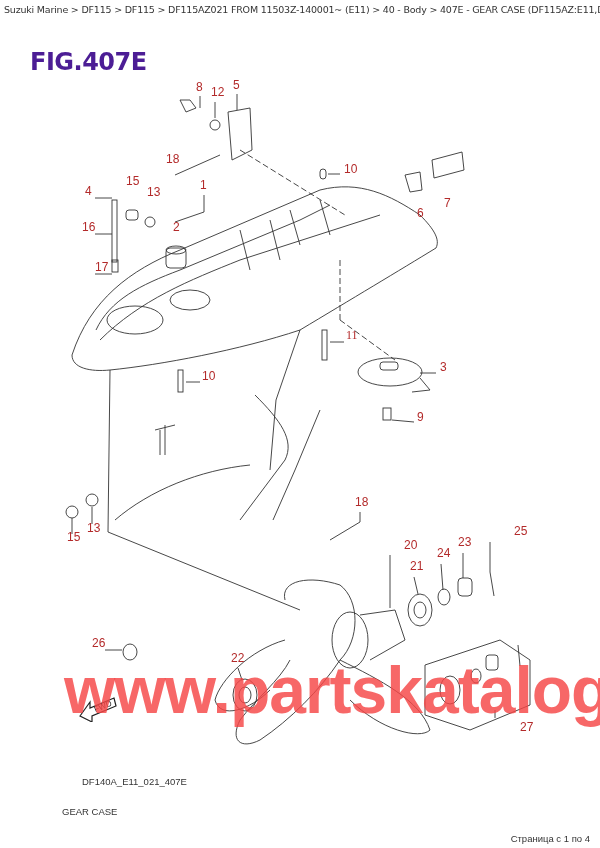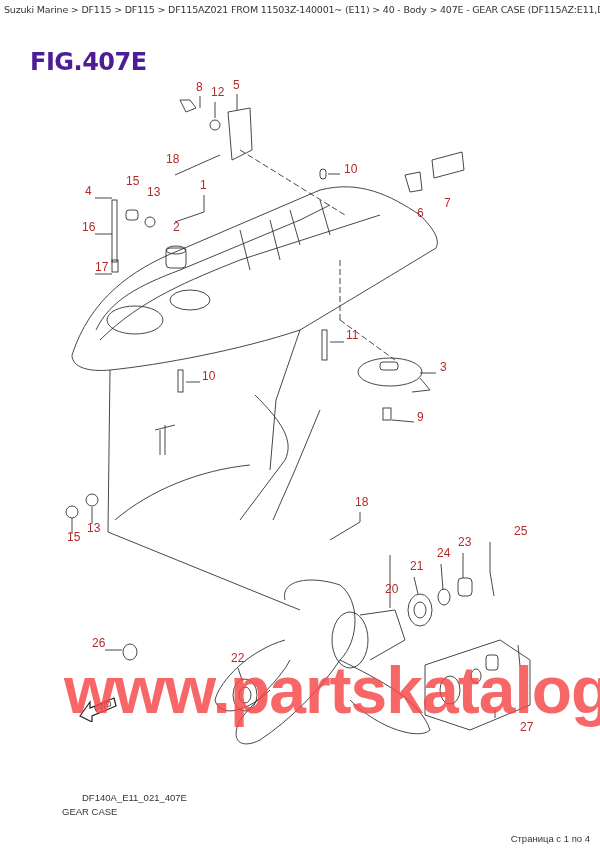--- a/index.html
+++ b/index.html
@@ -2,21 +2,21 @@
 <html><head>
   <meta charset="utf-8">
   <style>
     html, body { margin: 0; padding: 0; background: #ffffff; }
     body { width: 600px; height: 848px; position: relative; overflow: hidden; font-family: "DejaVu Sans", sans-serif; }
     .breadcrumb { position: absolute; left: 4px; top: 4px; font-size: 9.5px; color: #333; letter-spacing: -0.2px; white-space: nowrap; }
     .fig-title { position: absolute; left: 30px; top: 48px; font-size: 24px; font-weight: bold; color: #4c1d95; font-family: "DejaVu Sans", sans-serif; letter-spacing: -0.5px; }
     .diagram { position: absolute; left: 0; top: 0; width: 600px; height: 848px; }
     .lbl { position: absolute; font-size: 12px; color: #b32a2a; font-family: "Liberation Sans", sans-serif; }
     .watermark { position: absolute; left: 64px; top: 652px; font-size: 66px; font-weight: bold; color: rgba(245,70,70,0.82); font-family: "Liberation Sans", sans-serif; font-style: normal; letter-spacing: -1px; white-space: nowrap; }
-    .code { position: absolute; left: 62px; top: 792px; font-size: 9.5px; color: #333; font-family: "Liberation Sans", sans-serif; padding-left: 20px; }
+    .code { position: absolute; left: 62px; top: 776px; font-size: 9.5px; color: #333; font-family: "Liberation Sans", sans-serif; padding-left: 20px; }
     .caption { position: absolute; left: 62px; top: 806px; font-size: 9.5px; color: #333; font-family: "Liberation Sans", sans-serif; }
     .pager { position: absolute; right: 10px; top: 833px; font-size: 9.5px; color: #333; font-family: "Liberation Sans", sans-serif; }
     .fwd { position: absolute; left: 78px; top: 694px; }
   </style>
 </head>
 <body>
 
 <div class="breadcrumb">Suzuki Marine &gt; DF115 &gt; DF115 &gt; DF115AZ021 FROM 11503Z-140001~ (E11) &gt; 40 - Body &gt; 407E - GEAR CASE (DF115AZ:E11,DF140AZ:E11)</div>
 <div class="fig-title">FIG.407E</div>
 
@@ -121,28 +121,28 @@
     <span class="lbl" style="left: 344px; top: 162px;">10</span>
     <span class="lbl" style="left: 200px; top: 178px;">1</span>
     <span class="lbl" style="left: 126px; top: 174px;">15</span>
     <span class="lbl" style="left: 85px; top: 184px;">4</span>
     <span class="lbl" style="left: 147px; top: 185px;">13</span>
     <span class="lbl" style="left: 417px; top: 206px;">6</span>
     <span class="lbl" style="left: 444px; top: 196px;">7</span>
     <span class="lbl" style="left: 173px; top: 220px;">2</span>
     <span class="lbl" style="left: 82px; top: 220px;">16</span>
     <span class="lbl" style="left: 82px; top: 260px; margin-left: 13px;">17</span>
-    <span class="lbl" style="left: 346px; top: 328px;">11</span>
+    <span class="lbl" style="left: 346px; top: 328px; font-family: Liberation Serif, serif;">11</span>
     <span class="lbl" style="left: 440px; top: 360px;">3</span>
     <span class="lbl" style="left: 202px; top: 369px;">10</span>
     <span class="lbl" style="left: 417px; top: 410px;">9</span>
     <span class="lbl" style="left: 87px; top: 521px;">13</span>
     <span class="lbl" style="left: 67px; top: 530px;">15</span>
     <span class="lbl" style="left: 355px; top: 495px;">18</span>
-    <span class="lbl" style="left: 385px; top: 538px; margin-top: 44px;">20</span>
+    <span class="lbl" style="left: 404px; top: 538px;">20</span>
     <span class="lbl" style="left: 437px; top: 546px;">24</span>
     <span class="lbl" style="left: 458px; top: 535px;">23</span>
     <span class="lbl" style="left: 484px; top: 524px; margin-left: 30px;">25</span>
     <span class="lbl" style="left: 410px; top: 559px;">21</span>
     <span class="lbl" style="left: 92px; top: 636px;">26</span>
     <span class="lbl" style="left: 231px; top: 651px;">22</span>
     <span class="lbl" style="left: 520px; top: 720px;">27</span>
   </div>
 
 <div class="fwd">

